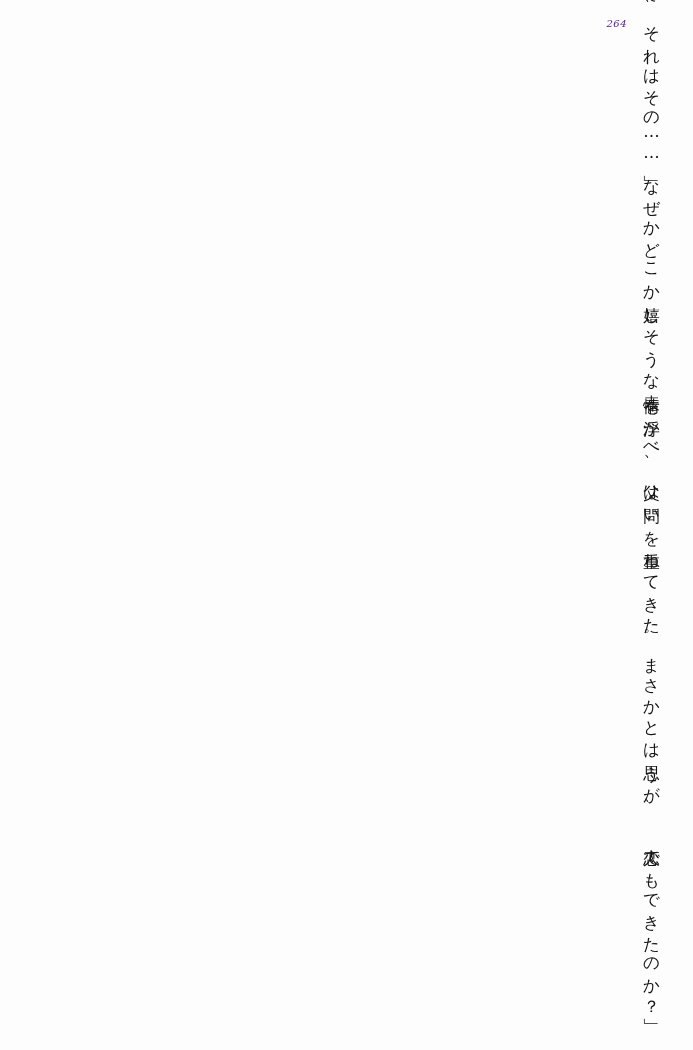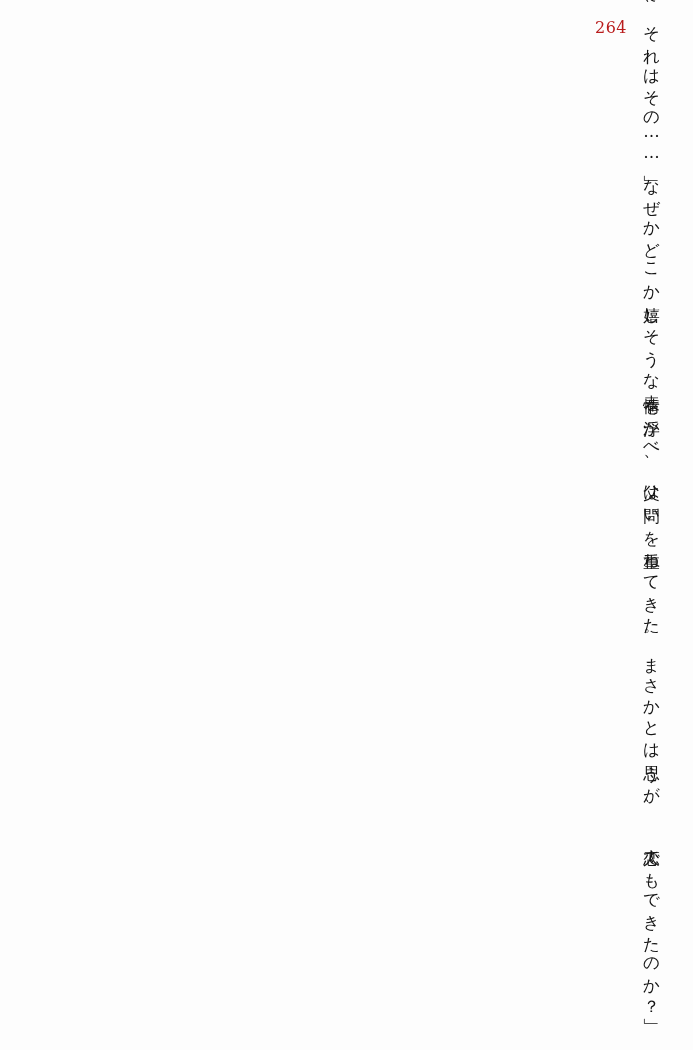--- a/index.html
+++ b/index.html
@@ -20,24 +20,25 @@
     width: 693px;
     height: 1050px;
     background: #fdfdfd;
     box-sizing: border-box;
   }
 
   #page-number {
     position: absolute;
     top: 18px;
     right: 66px;
-    font-size: 16px;
+    font-size: 10px;
     letter-spacing: 0.5px;
-    color: #b91c1c;
+    color: #4c1d95;
     font-family: "DejaVu Serif", "Liberation Serif", serif;
+    font-style: italic;
   }
 
   #text-body {
     position: absolute;
     top: 72px;
     right: 34px;
     left: 34px;
     bottom: 40px;
     display: flex;
     flex-direction: row-reverse;

